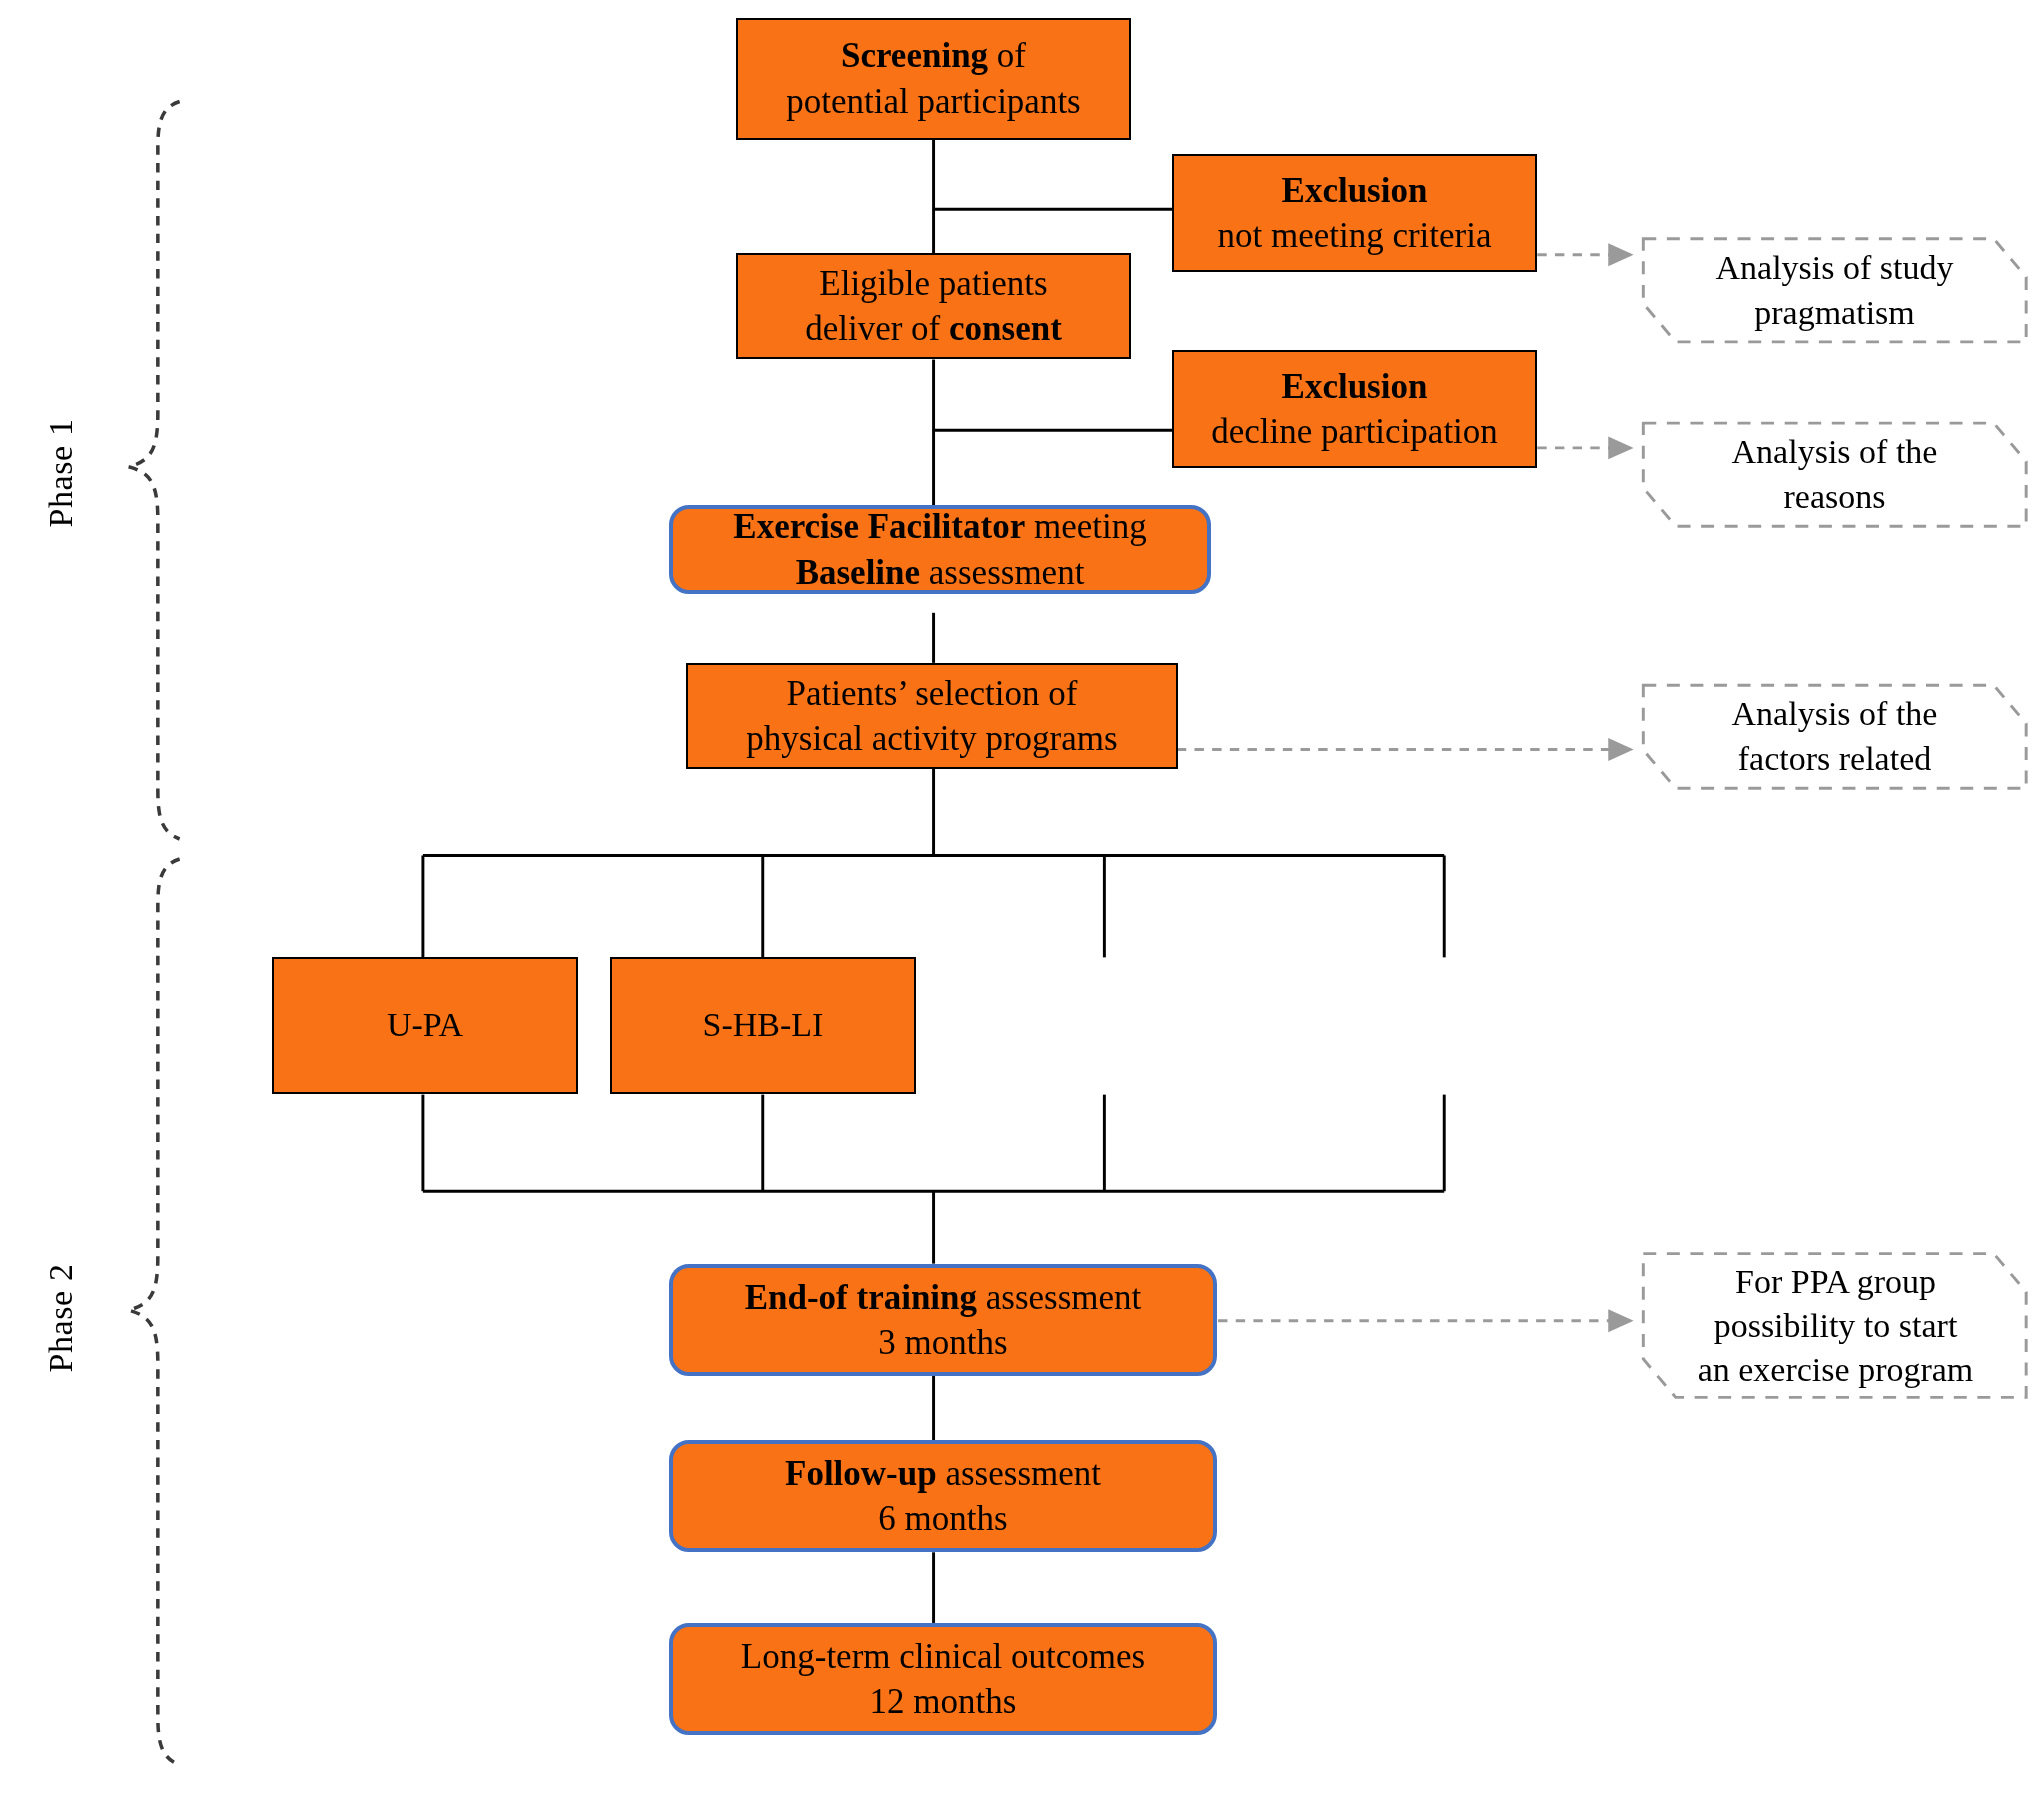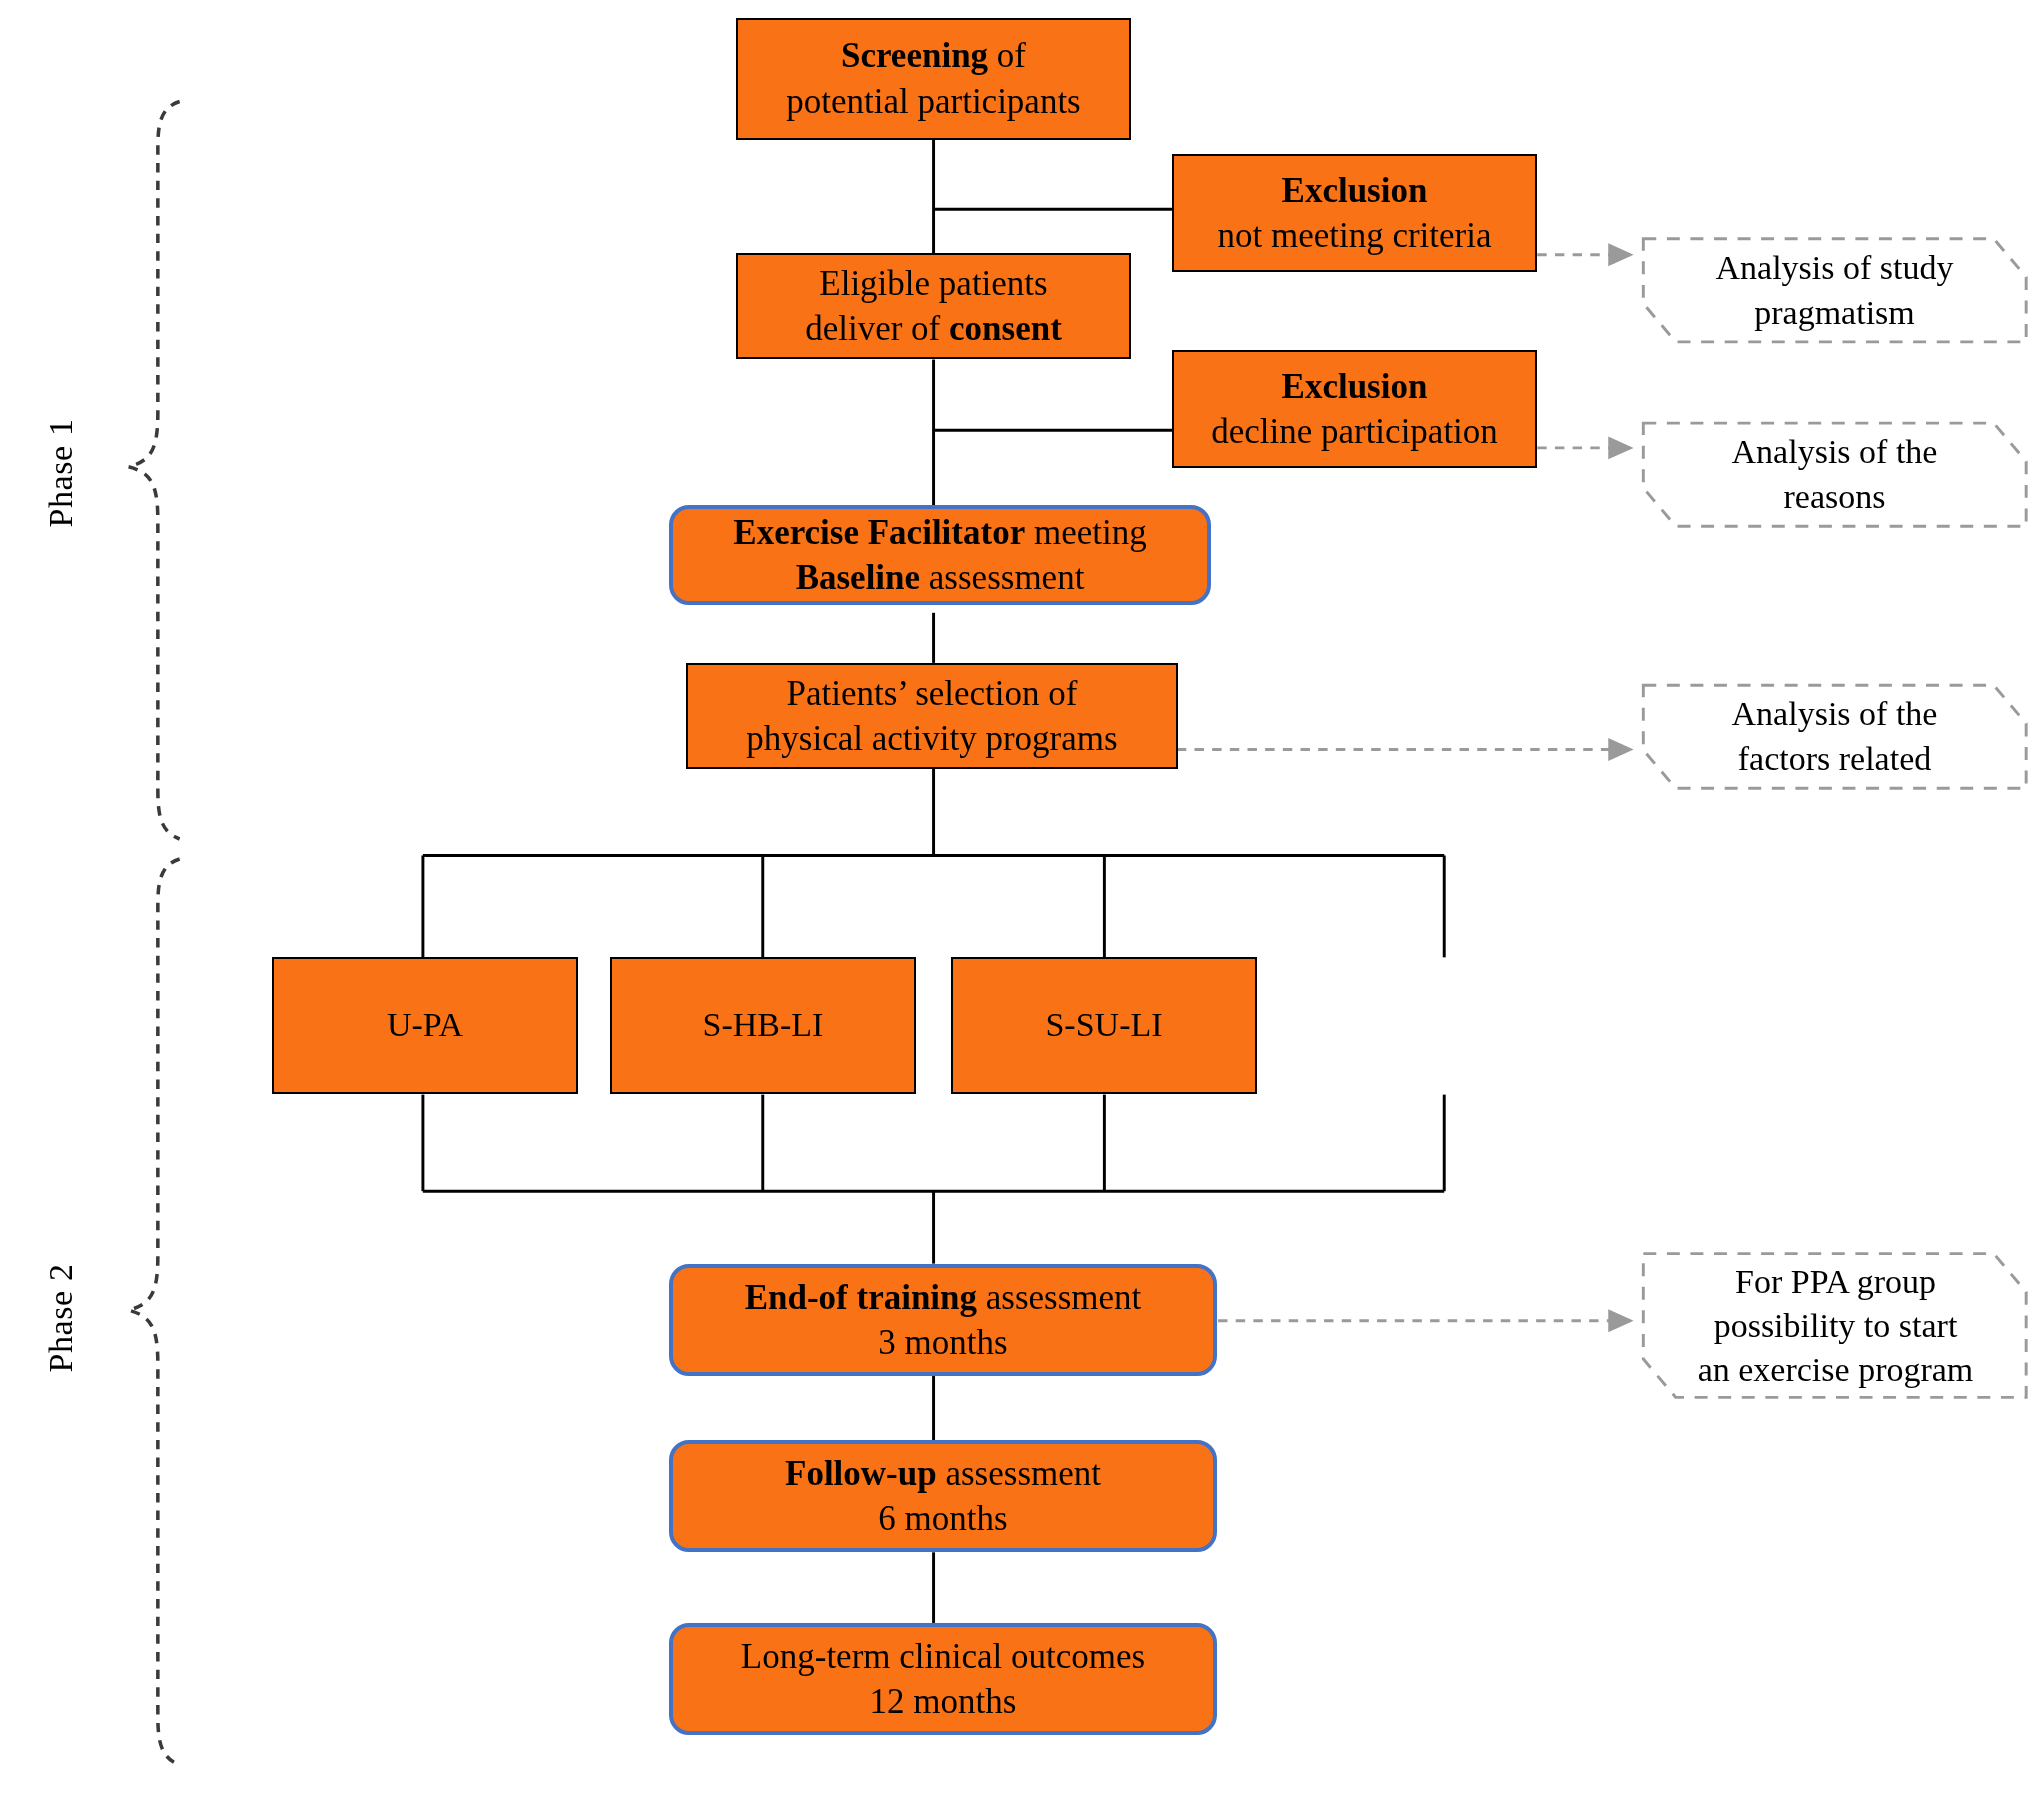--- a/index.html
+++ b/index.html
@@ -126,42 +126,39 @@
     </div>
   </div>
 
   <div class="node box-solid" style="left:1172px;top:350px;width:365px;height:118px;">
     <div class="txt f-lg">
       <span style="font-weight:bold">Exclusion</span><br>
       <span>decline participation</span>
     </div>
   </div>
 
-  <div class="node box-blue" style="left:669px;top:505px;width:542px;height:100px;">
+  <div class="node box-blue" style="left:669px;top:505px;width:542px;height:89px;">
     <div class="txt f-lg">
       <span style="font-weight:bold">Exercise Facilitator</span><span> meeting</span><br>
       <span style="font-weight:bold">Baseline</span><span> assessment</span>
     </div>
   </div>
 
   <div class="node box-solid" style="left:272px;top:957px;width:306px;height:137px;">
     <div class="txt f-grp">U-PA</div>
   </div>
 
   <div class="node box-solid" style="left:686px;top:663px;width:492px;height:106px;">
     <div class="txt f-lg">
       <span>Patients’ selection of</span><br>
       <span>physical activity programs</span>
     </div>
   </div>
   <div class="node box-solid" style="left:610px;top:957px;width:306px;height:137px;">
     <div class="txt f-grp">S-HB-LI</div>
-  </div>
-  <div class="node box-solid" style="left:951px;top:957px;width:306px;height:137px;">
-    <div class="txt f-grp">S-SU-LI</div>
   </div>
 
   <div class="node box-blue" style="left:669px;top:1264px;width:548px;height:112px;">
     <div class="txt f-lg">
       <span style="font-weight:bold">End-of training</span><span> assessment</span><br>
       <span>3 months</span>
     </div>
   </div>
 
   <div class="node box-blue" style="left:669px;top:1440px;width:548px;height:112px;">

